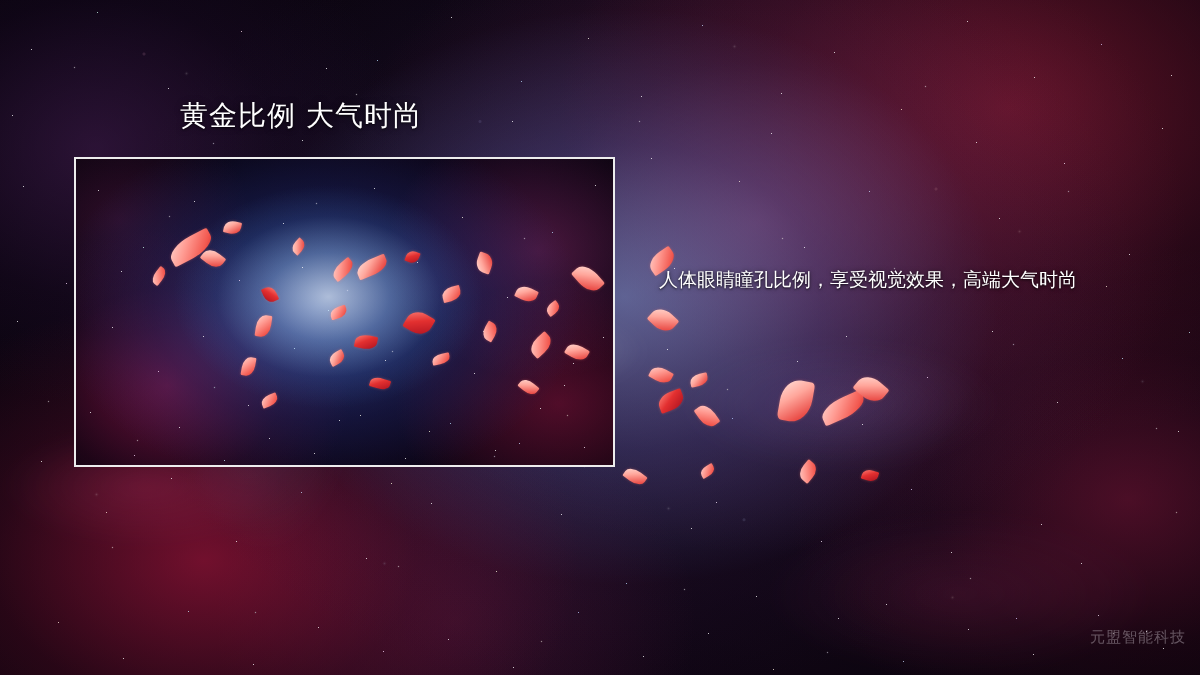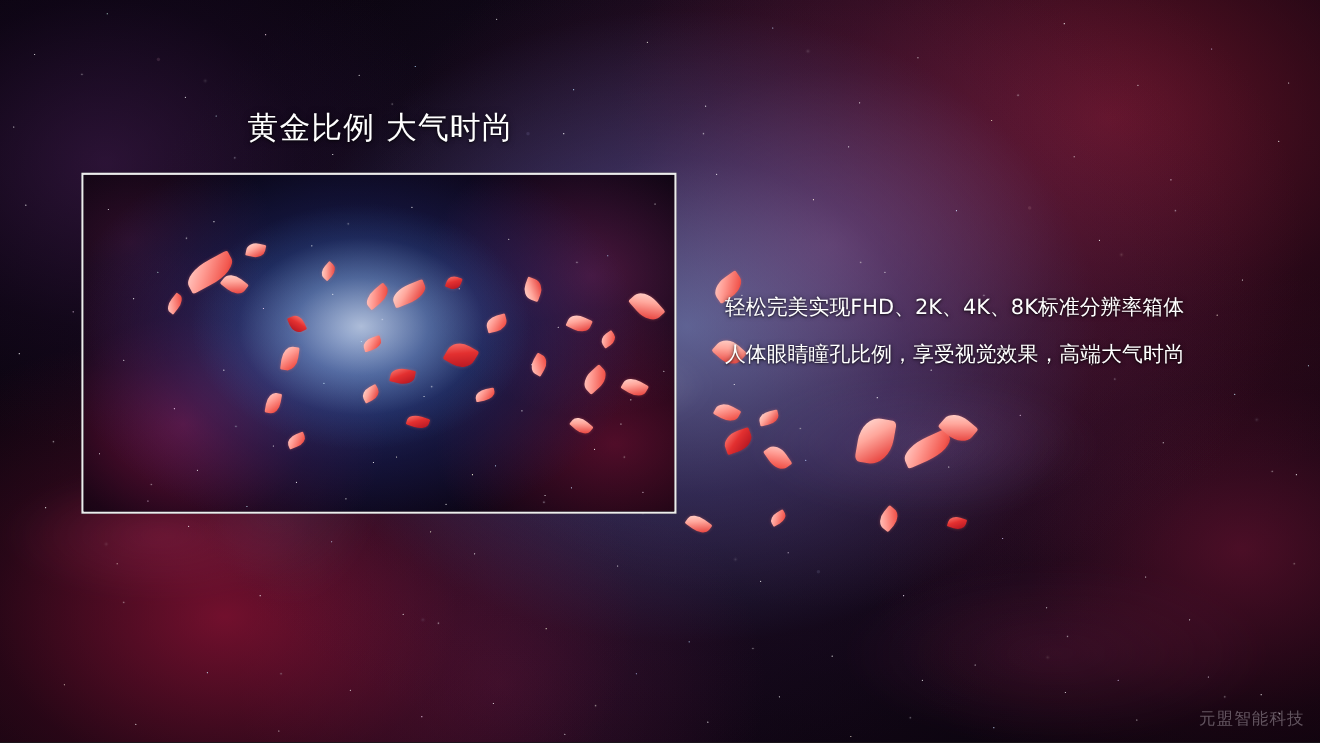--- a/index.html
+++ b/index.html
@@ -175,21 +175,20 @@
   #headline {
     position: absolute;
     left: 180px;
     top: 102px;
     font-size: 28px;
     line-height: 1;
     color: #ffffff;
     letter-spacing: 1px;
     white-space: nowrap;
     text-shadow: 0 0 6px rgba(0,0,0,.55), 0 1px 2px rgba(0,0,0,.6);
-    margin-left: 45px;
   }
 
   
   #body-copy {
     position: absolute;
     left: 659px;
     top: 258px;
     width: 520px;
   }
   #body-copy .line {
@@ -197,21 +196,21 @@
     line-height: 43px;
     color: #ffffff;
     white-space: nowrap;
     text-shadow: 0 0 5px rgba(0,0,0,.55), 0 1px 2px rgba(0,0,0,.65);
   }
 
   
   #watermark {
     position: absolute;
     right: 14px;
-    bottom: 12px;
+    bottom: 28px;
     font-size: 15px;
     color: rgba(200,190,200,0.42);
     letter-spacing: 1px;
     white-space: nowrap;
   }
 </style>
 </head>
 <body>
 
 <div id="slide">
@@ -267,19 +266,18 @@
   <div class="petal" style="left:695px; top:408px; width:24px; height:16px; transform:rotate(55deg);"></div>
   <div class="petal alt" style="left:780px; top:380px; width:32px; height:42px; transform:rotate(10deg); border-radius:55% 12% 60% 14%;"></div>
   <div class="petal" style="left:820px; top:398px; width:46px; height:20px; transform:rotate(-24deg);"></div>
   <div class="petal alt" style="left:856px; top:378px; width:30px; height:22px; transform:rotate(40deg);"></div>
   <div class="petal" style="left:798px; top:464px; width:20px; height:15px; transform:rotate(-50deg);"></div>
   <div class="petal deep" style="left:862px; top:470px; width:16px; height:11px; transform:rotate(18deg);"></div>
   <div class="petal" style="left:700px; top:466px; width:15px; height:10px; transform:rotate(-30deg);"></div>
   <div class="petal alt" style="left:624px; top:470px; width:22px; height:13px; transform:rotate(36deg);"></div>
 
   <div id="body-copy">
-    <div class="line">轻松完美实现FHD、2K、4K、8K标准分辨率箱体</div>
     <div class="line">人体眼睛瞳孔比例，享受视觉效果，高端大气时尚</div>
   </div>
 
   <div id="watermark">元盟智能科技</div>
 
 </div>
 
 </body></html>

